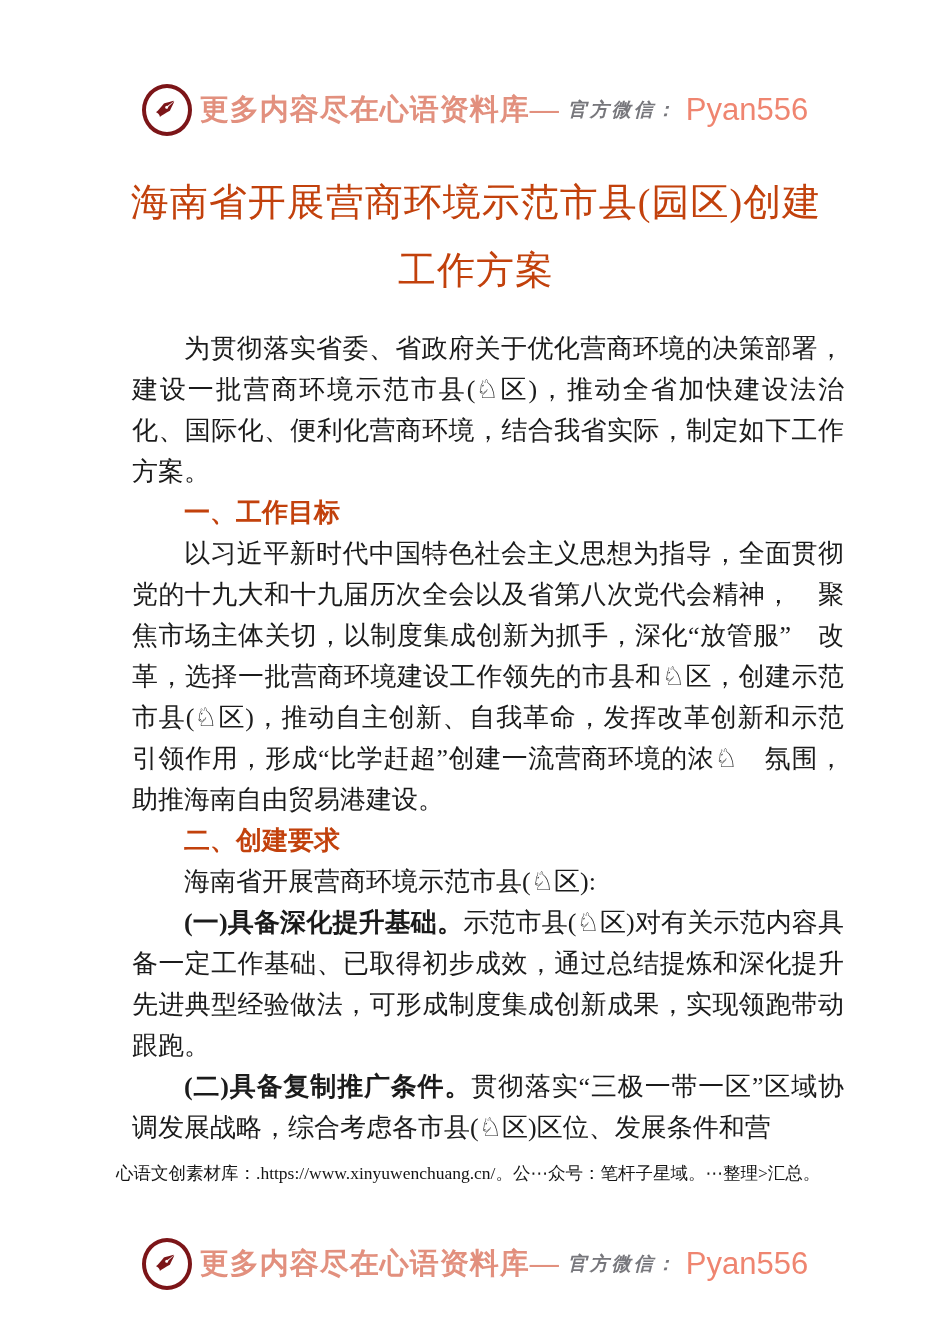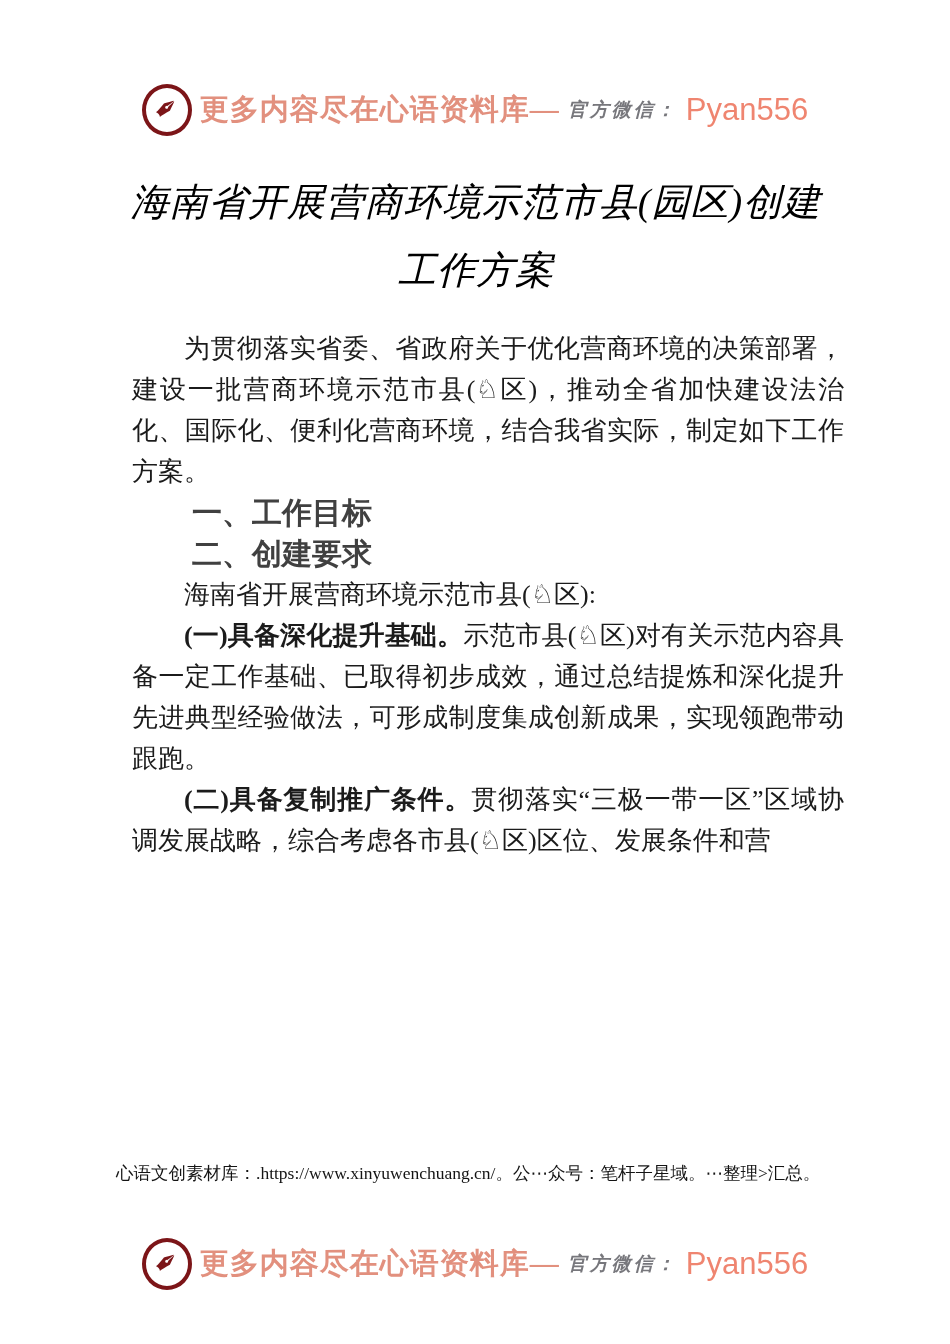--- a/index.html
+++ b/index.html
@@ -72,45 +72,44 @@
     position: absolute;
     top: 168px;
     left: 120px;
     width: 712px;
     margin: 0;
     font-size: 38px;
     font-weight: 400;
     line-height: 68px;
     text-align: center;
     letter-spacing: 1px;
-    color: #000000;
-    font-style: italic;
+    color: #c2410c;
   }
 
   
   .doc-body {
     position: absolute;
     top: 328px;
     left: 132px;
     width: 712px;
     font-size: 26px;
     line-height: 41px;
     text-align: justify;
     text-justify: inter-ideograph;
   }
   .doc-body p, .doc-body h2 {
     margin: 0;
     text-indent: 2em;
   }
   .doc-body h2 {
     font-family: "Liberation Sans", "DejaVu Sans", sans-serif;
-    font-size: 30px;
+    font-size: 26px;
     font-weight: 700;
     line-height: 41px;
-    color: #404040;
+    color: #c2410c;
   }
   .lead-bold {
     font-weight: 700;
   }
 
   
   .footer-note {
     position: absolute;
     top: 1160px;
     left: 116px;
@@ -133,20 +132,21 @@
     <span class="wm-brand">更多内容尽在心语资料库—</span>
     <span class="wm-label">官方微信：</span>
     <span class="wm-id">Pyan556</span>
   </div>
 
   <h1 class="doc-title">海南省开展营商环境示范市县(园区)创建工作方案</h1>
 
   <div class="doc-body">
     <p>为贯彻落实省委、省政府关于优化营商环境的决策部署，建设一批营商环境示范市县(♘区)，推动全省加快建设法治化、国际化、便利化营商环境，结合我省实际，制定如下工作方案。</p>
     <h2>一、工作目标</h2>
+    <p>以习近平新时代中国特色社会主义思想为指导，全面贯彻党的十九大和十九届历次全会以及省第八次党代会精神，　聚焦市场主体关切，以制度集成创新为抓手，深化“放管服”　改革，选择一批营商环境建设工作领先的市县和♘区，创建示范市县(♘区)，推动自主创新、自我革命，发挥改革创新和示范引领作用，形成“比学赶超”创建一流营商环境的浓♘　氛围，助推海南自由贸易港建设。</p>
     <h2>二、创建要求</h2>
     <p>海南省开展营商环境示范市县(♘区):</p>
     <p><span class="lead-bold">(一)具备深化提升基础。</span><span>示范市县(♘区)对有关示范内容具备一定工作基础、已取得初步成效，通过总结提炼和深化提升先进典型经验做法，可形成制度集成创新成果，实现领跑带动跟跑。</span></p>
     <p><span class="lead-bold">(二)具备复制推广条件。</span><span>贯彻落实“三极一带一区”区域协调发展战略，综合考虑各市县(♘区)区位、发展条件和营</span></p>
   </div>
 
   <div class="footer-note">心语文创素材库：.https://www.xinyuwenchuang.cn/。公⋯众号：笔杆子星域。⋯整理&gt;汇总。</div>
 
   <div class="watermark bottom">
     <span class="wm-logo">

